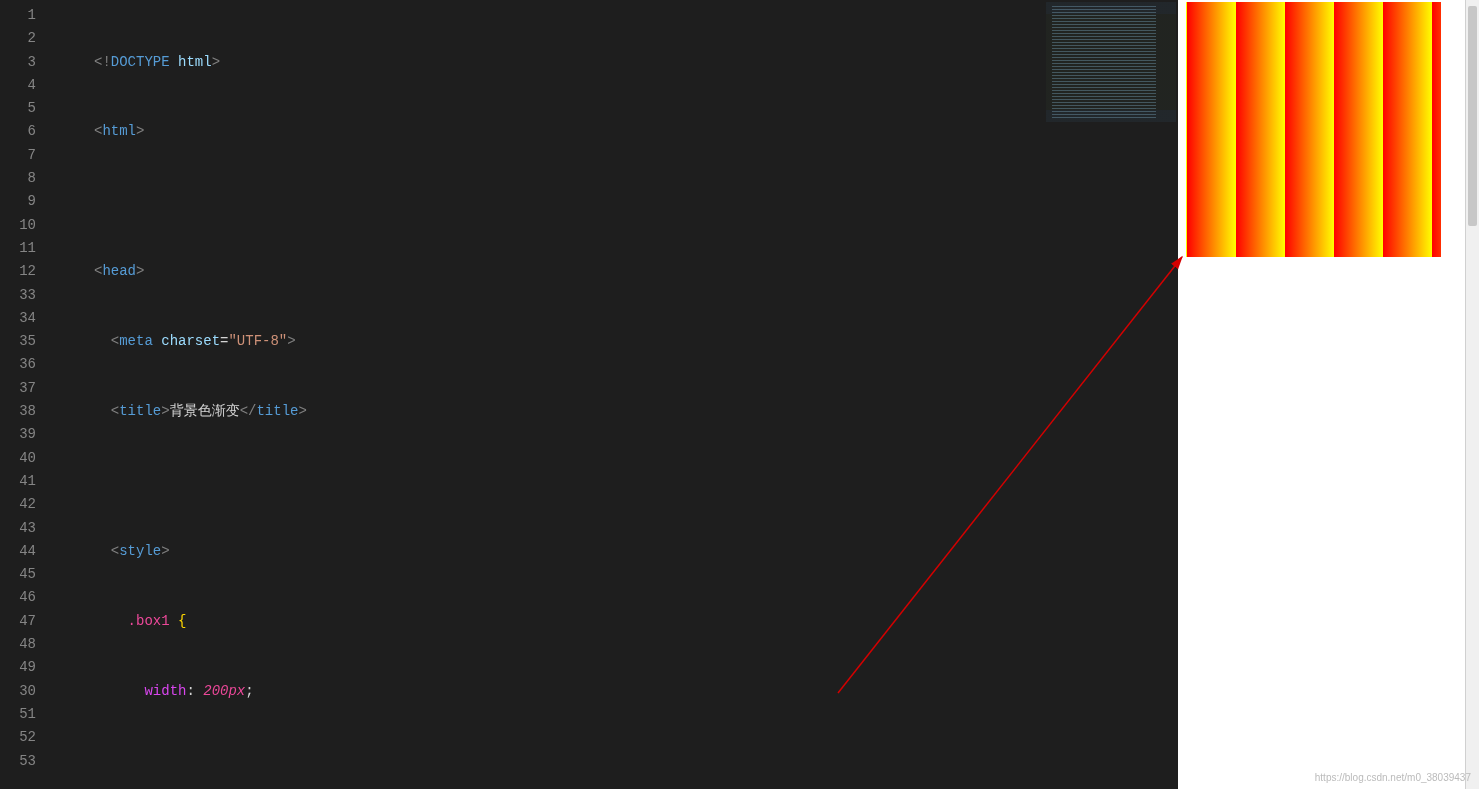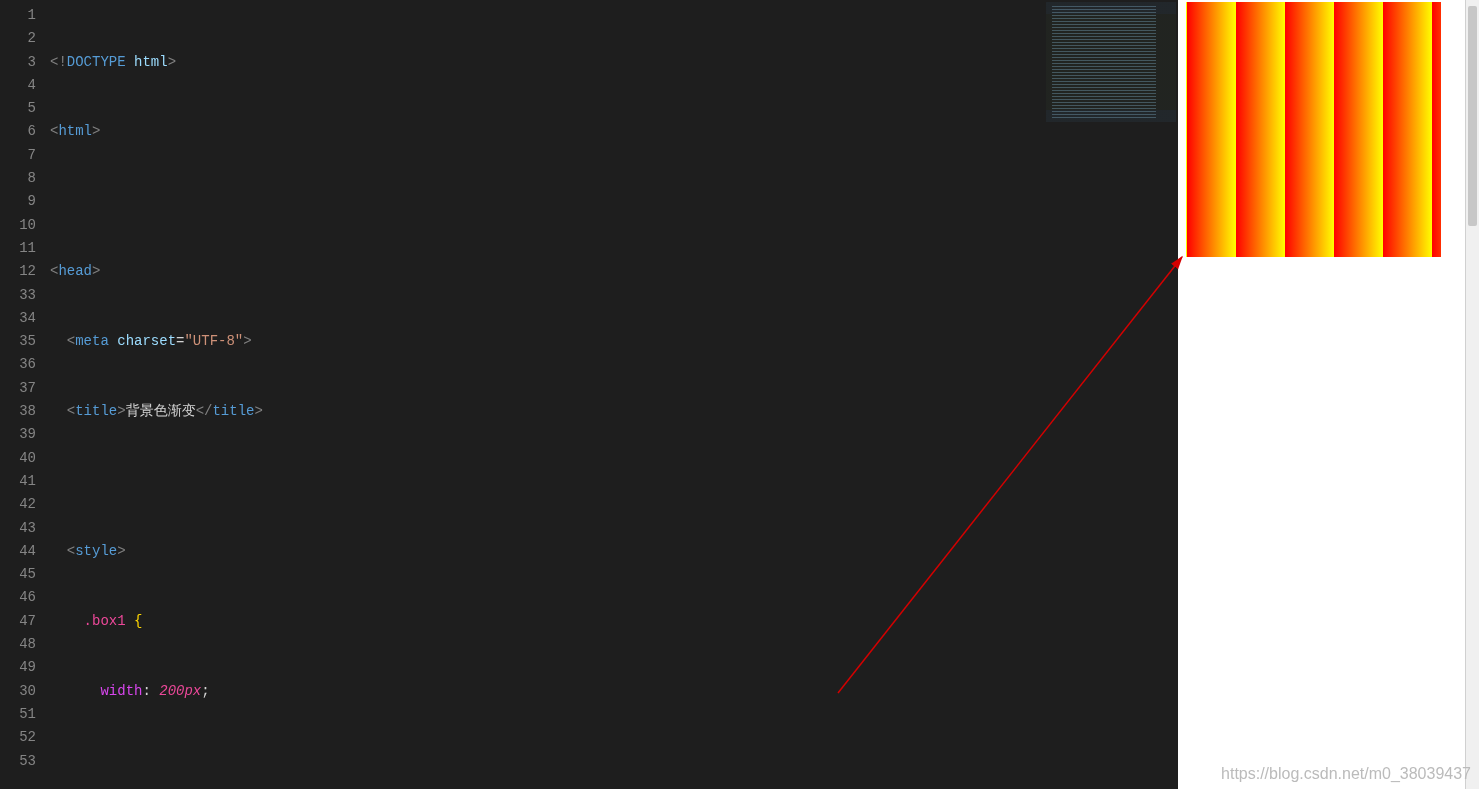--- a/index.html
+++ b/index.html
@@ -38,20 +38,21 @@
     position: relative;
     flex: 1;
     padding-top: 4px;
     line-height: 23.3px;
     white-space: pre;
   }
   .code-line {
     height: 23.3px;
     padding-left: 4px;
     position: relative;
+    margin-left: 44px;
   }
   .tok-delim { color: #808080; }
   .tok-tag { color: #569cd6; }
   .tok-attrname { color: #9cdcfe; }
   .tok-op { color: #d4d4d4; }
   .tok-string { color: #ce9178; }
   .tok-text { color: #d4d4d4; text-align: right; }
   .tok-sel { color: #ec4899; }
   .tok-brace { color: #ffd700; }
   .tok-prop { color: #d946ef; }
@@ -96,21 +97,21 @@
     left: 0;
     pointer-events: none;
     width: 1479px;
     height: 789px;
   }
   .watermark {
     position: absolute;
     right: 8px;
     bottom: 6px;
     color: #bbb;
-    font-size: 16px;
+    font-size: 10px;
     font-family: Arial, sans-serif;
   }
   .scrollbar-v {
     position: absolute;
     right: 0;
     top: 0;
     width: 14px;
     height: 100%;
     background: #f0f0f0;
     border-left: 1px solid #d0d0d0;

